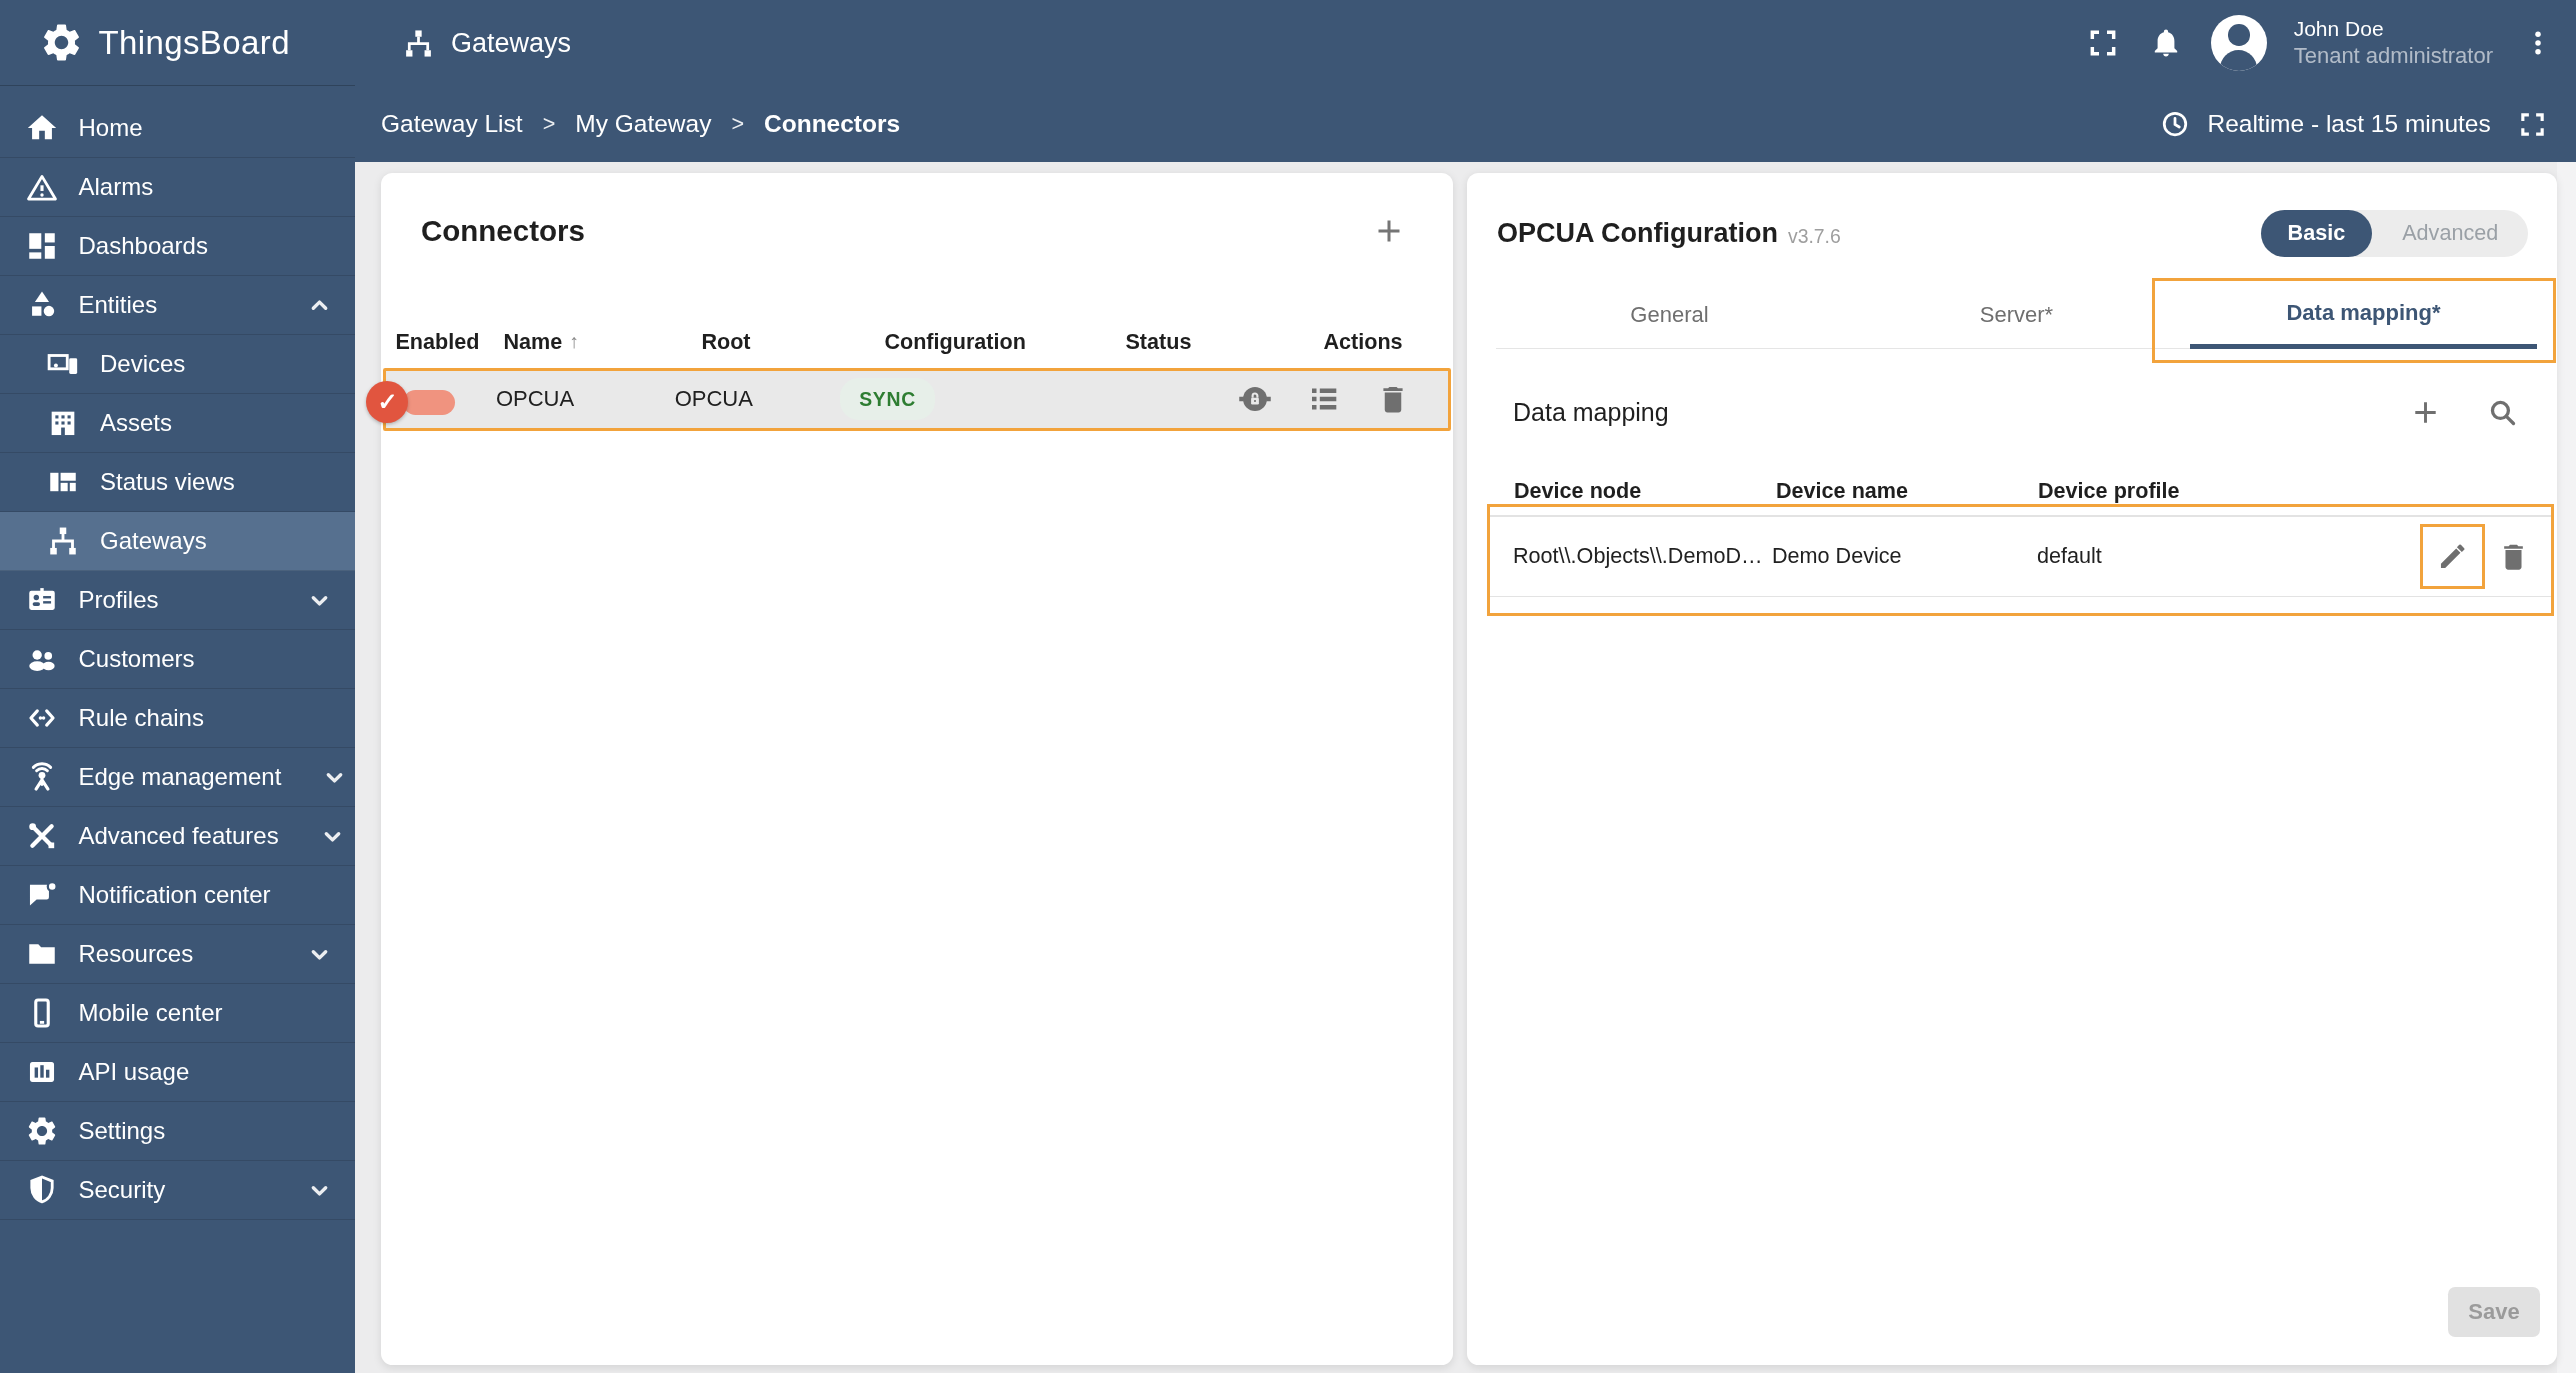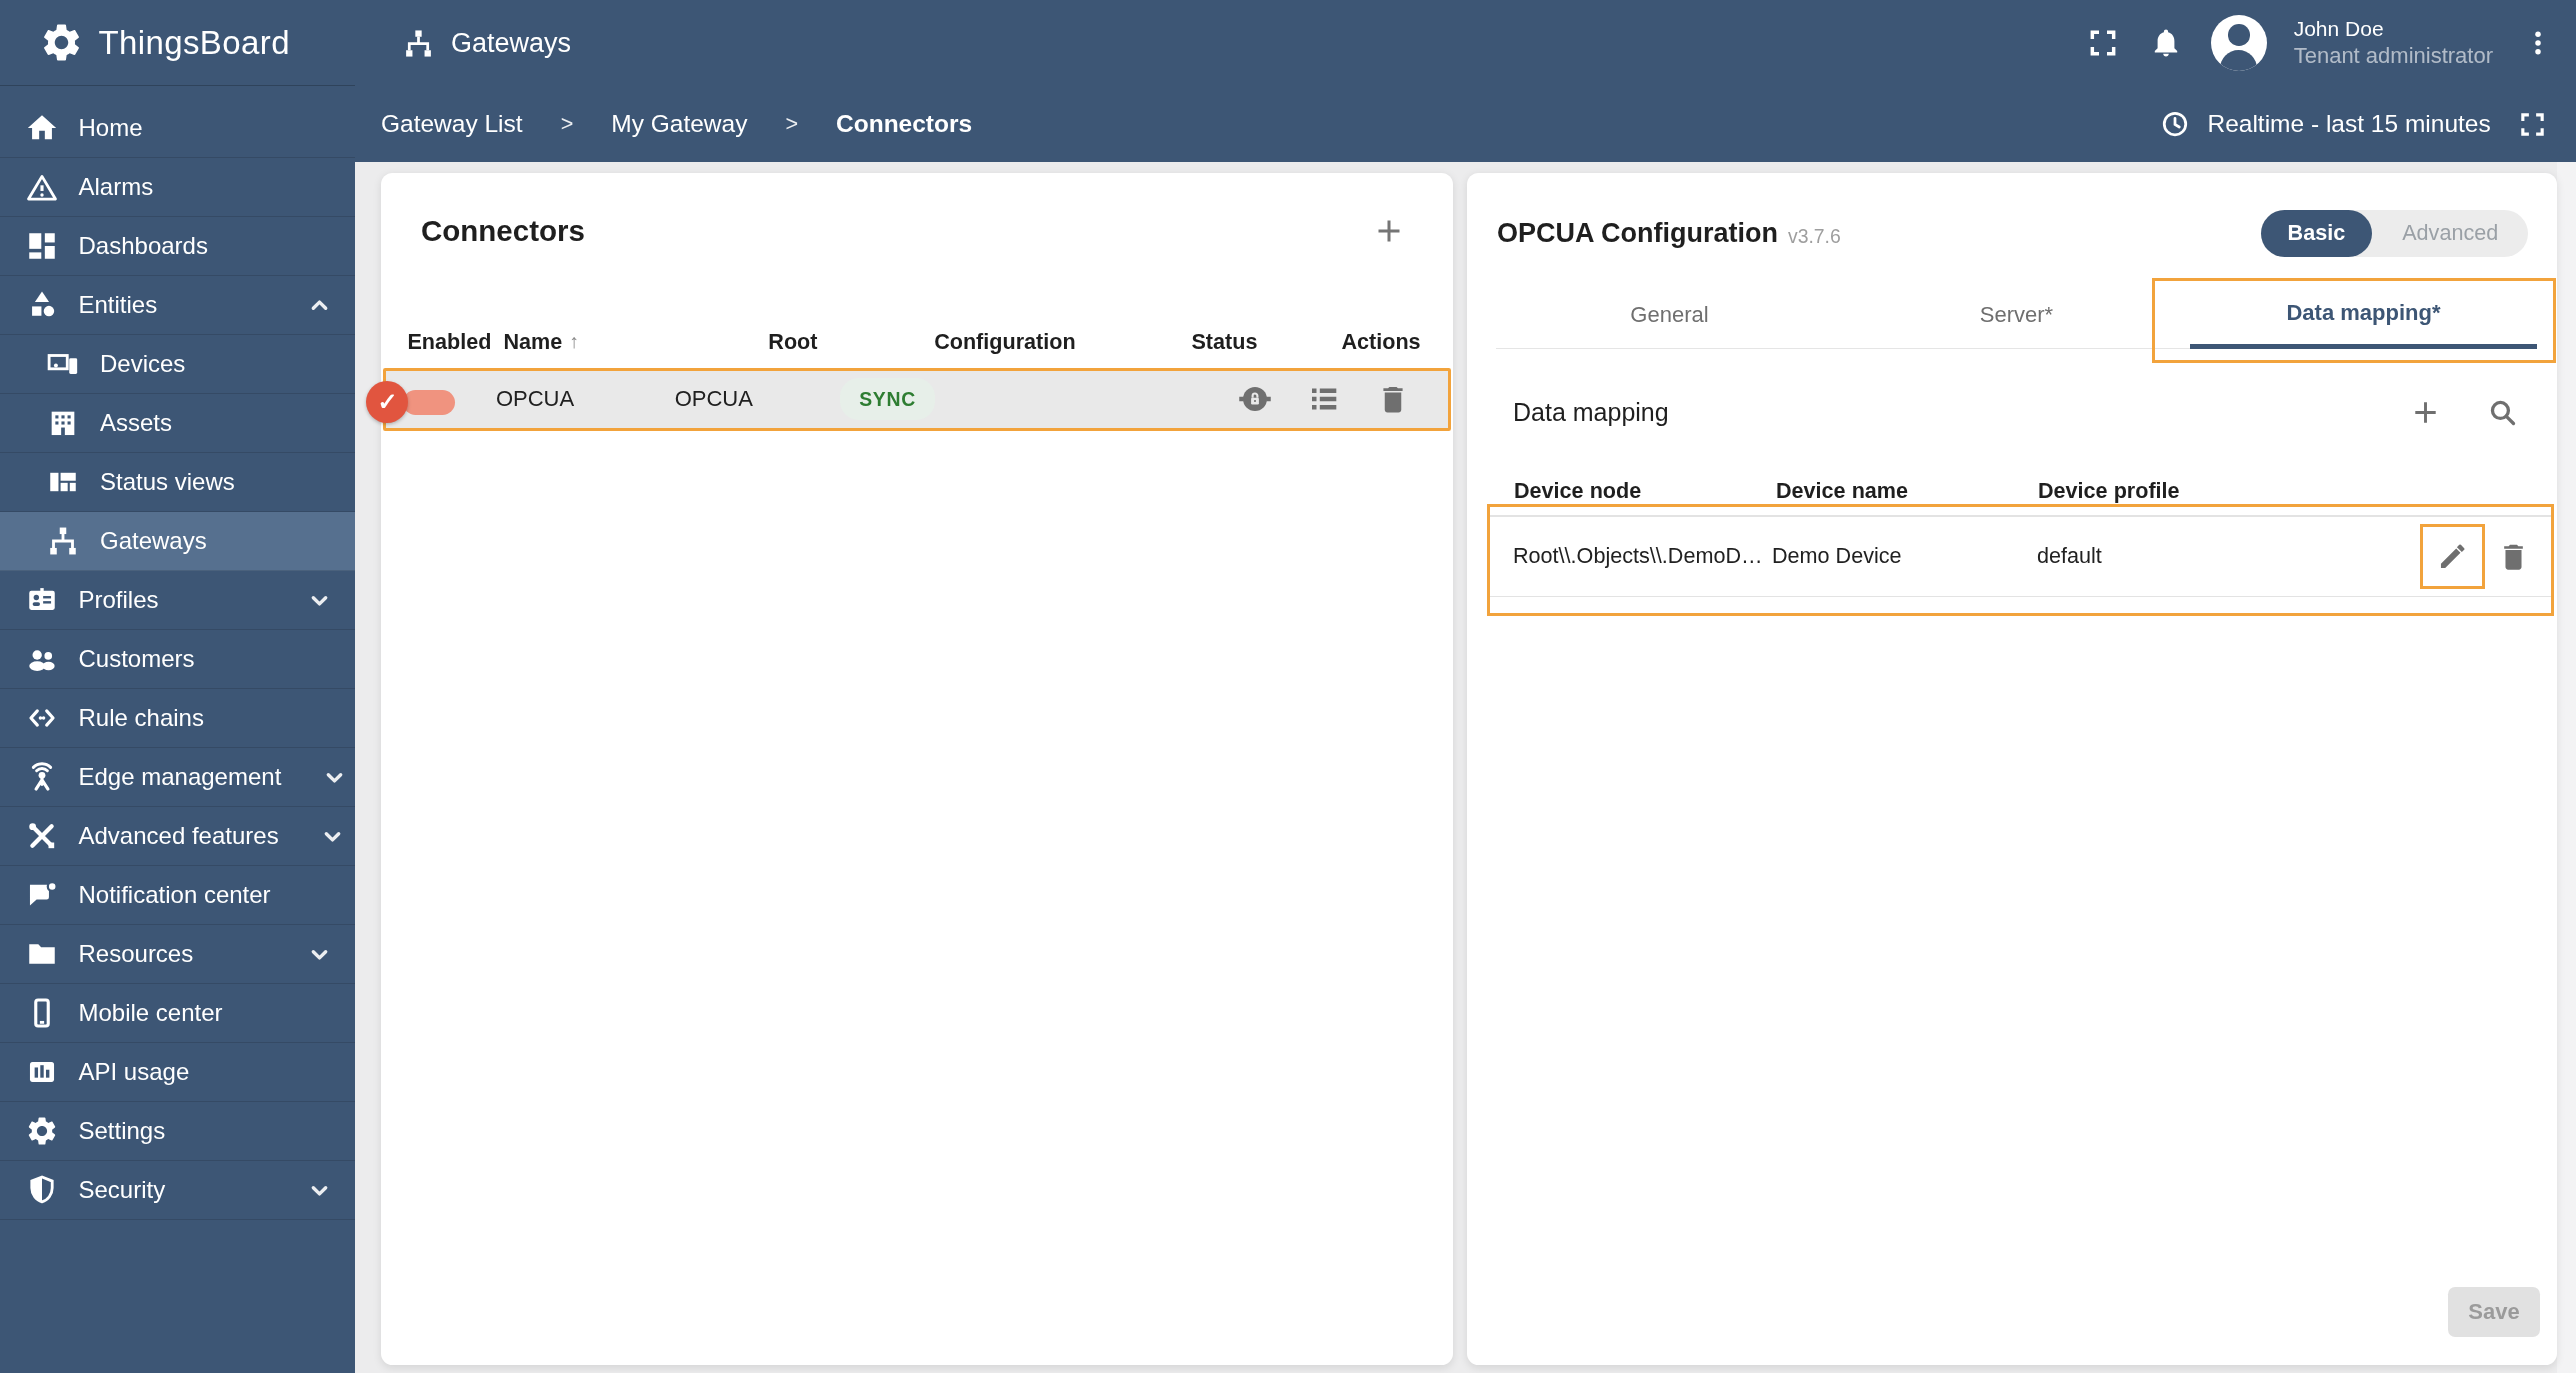--- a/index.html
+++ b/index.html
@@ -31,39 +31,39 @@
   .topbar-right { margin-left:auto; display:flex; align-items:center; gap:27px; }
   .tb-icon-btn { background:none; border:0; color:#fff; width:36px; height:36px; display:flex; align-items:center; justify-content:center; cursor:pointer; }
   .avatar { width:56px; height:56px; border-radius:50%; background:#fff; position:relative; overflow:hidden; flex:0 0 56px; }
   .avatar::before { content:""; position:absolute; left:17.3px; top:9.3px; width:21.6px; height:21.6px; border-radius:50%; background:#3d5675; }
   .avatar::after { content:""; position:absolute; left:9.3px; top:35px; width:37px; height:37px; border-radius:50%; background:#3d5675; }
   .user-block { display:flex; flex-direction:column; line-height:1.3; }
   .user-name { font-size:21px; color:#fff; }
   .user-role { font-size:22px; color:rgba(255,255,255,0.6); }
 
   .subheader { position:absolute; left:355px; top:86px; right:0; height:76px; background:#3d5675; color:#fff; display:flex; align-items:center; padding:0 29px 0 26px; z-index:2; }
-  .breadcrumb { display:flex; align-items:center; gap:38px; font-size:24.5px; }
+  .breadcrumb { display:flex; align-items:center; gap:20px; font-size:24.5px; }
   .crumb { cursor:pointer; }
   .crumb.current { font-weight:700; cursor:default; }
   .crumb-sep { font-size:21.6px; color:rgba(255,255,255,0.9); }
   .timewindow { margin-left:auto; display:flex; align-items:center; gap:17.3px; cursor:pointer; }
   .tw-label { font-size:24.5px; }
 
   
   .main { position:absolute; left:355px; top:162px; right:0; bottom:0; background:#ececed; }
   .scroll-track { position:absolute; right:0; top:0; width:19.4px; bottom:0; background:#f3f3f4; }
   .card { position:absolute; background:#fff; border-radius:11.5px; box-shadow:0 2.2px 8.6px rgba(0,0,0,0.10); }
   .card-connectors { left:26px; top:10.8px; width:1072px; height:1192px; }
   .card-config { left:1112px; top:10.8px; width:1090px; height:1192px; }
 
   
   .conn-header { display:flex; align-items:center; padding:40px 46px 0 40px; }
   .conn-title { font-size:29.5px; font-weight:600; color:#1f1f1f; }
   .plain-icon-btn { background:none; border:0; margin-left:auto; color:#757575; cursor:pointer; width:37px; height:37px; display:flex; align-items:center; justify-content:center; }
-  .conn-thead { display:flex; align-items:center; margin-top:69px; height:46px; padding:0 14.4px; font-size:21.6px; font-weight:700; color:#1f1f1f;text-align:center; }
+  .conn-thead { display:flex; align-items:center; margin-top:69px; height:46px; padding:0 14.4px; font-size:21.6px; font-weight:700; color:#1f1f1f; }
   .c-enabled { width:108px; } .c-name { width:198px; display:flex; align-items:center; gap:7.2px; }
   .c-type { width:183px; } .c-config { width:241px; } .c-status { width:198px; }
   .c-actions { flex:1; }
   .sort-arrow { font-size:19.4px; color:#8a8a8a; font-weight:400; }
   .conn-row { margin:2.9px 2.2px 0 2.2px; height:63px; background:#e9e9e9; border:3.6px solid #f2a33c; border-radius:2.2px; display:flex; align-items:center; padding:0 12.2px; font-size:22px; color:#212121; cursor:pointer; }
   .switch { position:relative; width:52px; height:32px; margin-left:4.3px; }
   .switch .track { position:absolute; left:0; top:3.6px; width:52px; height:25px; border-radius:13px; background:#f0937f; }
   .switch .thumb { position:absolute; right:-5.8px; top:-5px; width:42px; height:42px; border-radius:50%; background:#e1553f; box-shadow:0 1.4px 3.6px rgba(0,0,0,0.25); display:flex; align-items:center; justify-content:center; }
   .switch .thumb::after { content:"\2713"; color:#fff; font-size:24px; font-weight:700; }
   .chip-sync { display:inline-flex; align-items:center; padding:9.3px 19.4px; border-radius:18.7px; background:#e7efe9; color:#2e7d32; font-size:19.4px; font-weight:700; letter-spacing:0.7px; }

